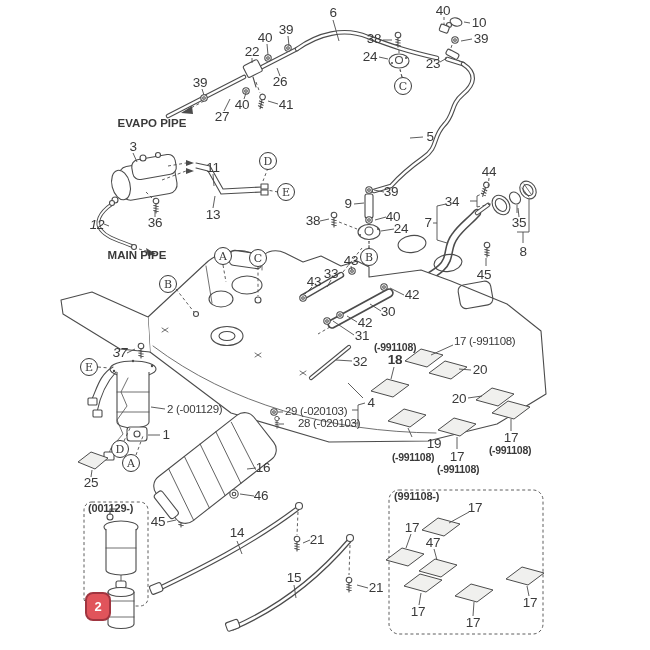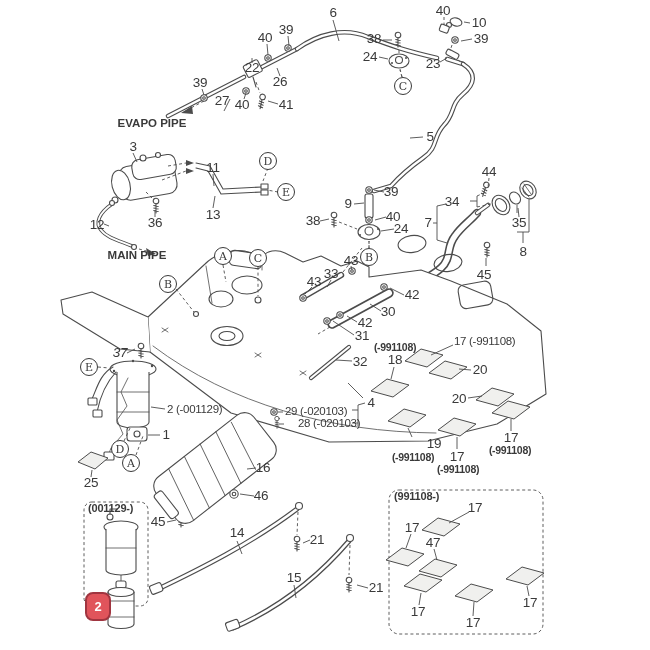--- a/index.html
+++ b/index.html
@@ -270,58 +270,58 @@
 </svg>
 
 <div id="labels">
       <div class="lbl num" style="left: 333px; top: 13px;">6</div>
       <div class="lbl num" style="left: 443px; top: 11px;">40</div>
       <div class="lbl num" style="left: 479px; top: 23px;">10</div>
       <div class="lbl num" style="left: 286px; top: 30px;">39</div>
       <div class="lbl num" style="left: 265px; top: 38px;">40</div>
       <div class="lbl num" style="left: 374px; top: 39px;">38</div>
       <div class="lbl num" style="left: 481px; top: 39px;">39</div>
-      <div class="lbl num" style="left: 252px; top: 52px; margin-top: 16px;">22</div>
+      <div class="lbl num" style="left: 252px; top: 52px;">22</div>
       <div class="lbl num" style="left: 370px; top: 57px;">24</div>
       <div class="lbl num" style="left: 433px; top: 64px;">23</div>
       <div class="lbl num" style="left: 280px; top: 82px;">26</div>
       <div class="lbl num" style="left: 200px; top: 83px;">39</div>
       <div class="lbl num" style="left: 242px; top: 105px;">40</div>
       <div class="lbl num" style="left: 286px; top: 105px;">41</div>
-      <div class="lbl num" style="left: 222px; top: 101px;">27</div>
+      <div class="lbl num" style="left: 222px; top: 117px;">27</div>
       <div class="lbl pipe" style="left: 152px; top: 124px;">EVAPO PIPE</div>
       <div class="lbl num" style="left: 430px; top: 137px;">5</div>
       <div class="lbl num" style="left: 133px; top: 147px;">3</div>
       <div class="lbl num" style="left: 213px; top: 168px;">11</div>
       <div class="lbl num" style="left: 489px; top: 172px;">44</div>
       <div class="lbl num" style="left: 391px; top: 192px;">39</div>
       <div class="lbl num" style="left: 452px; top: 202px;">34</div>
       <div class="lbl num" style="left: 348px; top: 204px;">9</div>
       <div class="lbl num" style="left: 213px; top: 215px;">13</div>
       <div class="lbl num" style="left: 393px; top: 217px;">40</div>
       <div class="lbl num" style="left: 313px; top: 221px;">38</div>
       <div class="lbl num" style="left: 155px; top: 223px;">36</div>
       <div class="lbl num" style="left: 428px; top: 223px;">7</div>
       <div class="lbl num" style="left: 519px; top: 223px;">35</div>
-      <div class="lbl num" style="left: 97px; top: 225px;">12</div>
+      <div class="lbl num" style="left: 97px; top: 225px; font-style: italic;">12</div>
       <div class="lbl num" style="left: 401px; top: 229px;">24</div>
       <div class="lbl num" style="left: 523px; top: 252px;">8</div>
       <div class="lbl pipe" style="left: 137px; top: 256px;">MAIN PIPE</div>
       <div class="lbl num" style="left: 351px; top: 261px;">43</div>
       <div class="lbl num" style="left: 331px; top: 274px;">33</div>
       <div class="lbl num" style="left: 484px; top: 275px;">45</div>
       <div class="lbl num" style="left: 314px; top: 282px;">43</div>
       <div class="lbl num" style="left: 412px; top: 295px;">42</div>
       <div class="lbl num" style="left: 388px; top: 312px;">30</div>
       <div class="lbl num" style="left: 365px; top: 323px;">42</div>
       <div class="lbl num" style="left: 362px; top: 336px;">31</div>
       <div class="lbl code" style="left: 395px; top: 347px;">(-991108)</div>
       <div class="lbl combo leftal" style="left: 454px; top: 342px;">17 (-991108)</div>
       <div class="lbl num" style="left: 120px; top: 353px; font-style: italic;">37</div>
-      <div class="lbl num" style="left: 395px; top: 360px;">18</div>
+      <div class="lbl num" style="left: 395px; top: 360px; font-weight: bold;">18</div>
       <div class="lbl num" style="left: 360px; top: 362px;">32</div>
       <div class="lbl num" style="left: 480px; top: 370px;">20</div>
       <div class="lbl num" style="left: 459px; top: 399px;">20</div>
       <div class="lbl num" style="left: 371px; top: 403px;">4</div>
       <div class="lbl combo leftal" style="left: 167px; top: 410px;">2 (-001129)</div>
       <div class="lbl combo leftal" style="left: 285px; top: 412px;">29 (-020103)</div>
       <div class="lbl combo leftal" style="left: 285px; top: 424px; padding-left: 13px;">28 (-020103)</div>
       <div class="lbl num" style="left: 166px; top: 435px;">1</div>
       <div class="lbl num" style="left: 511px; top: 438px;">17</div>
       <div class="lbl num" style="left: 414px; top: 444px; margin-left: 20px;">19</div>

